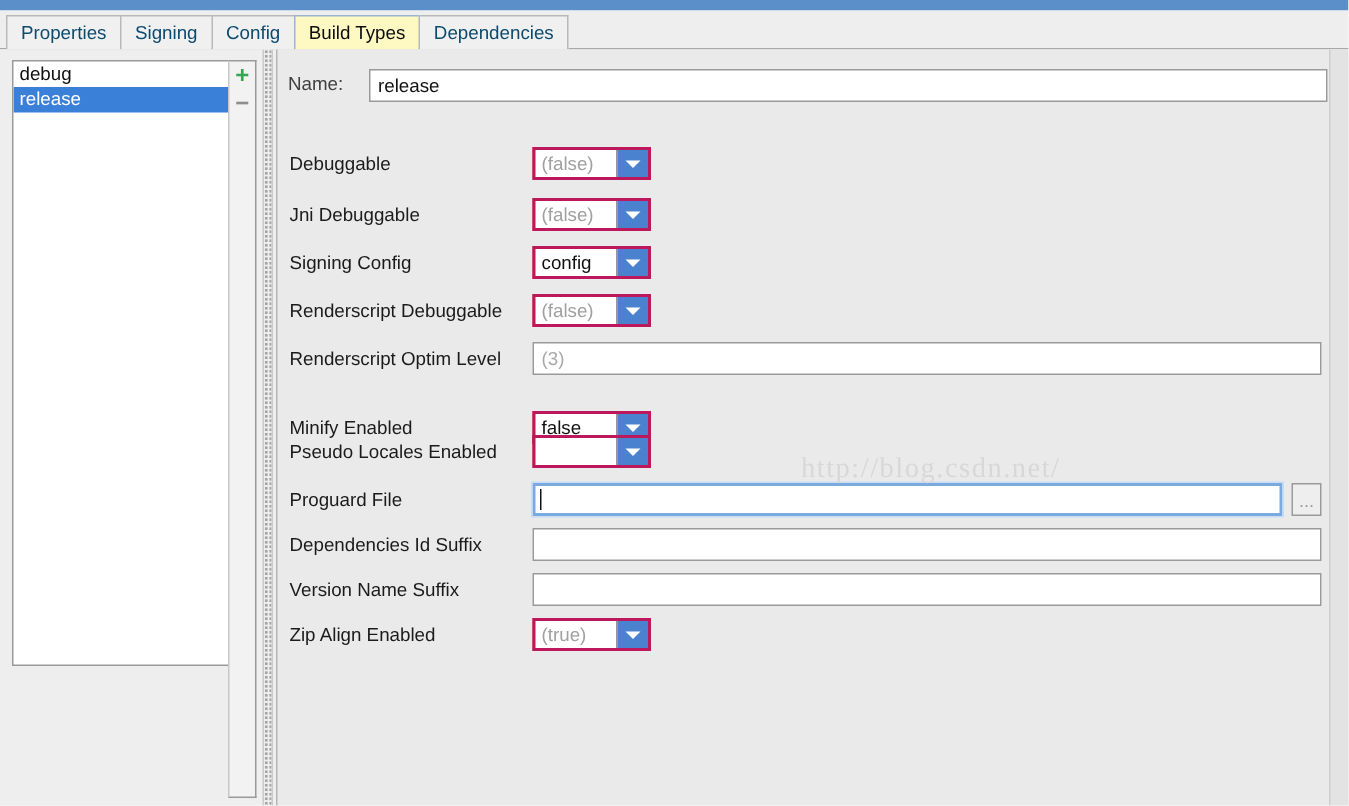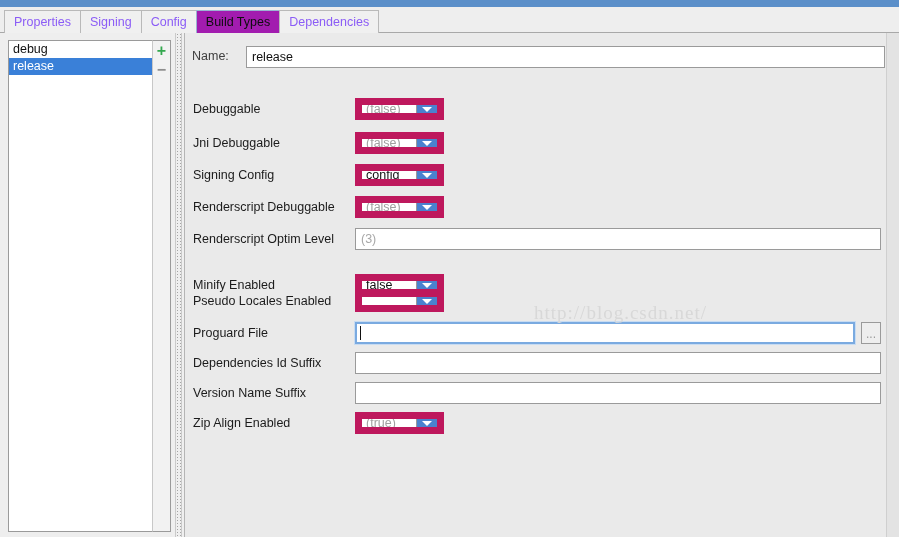--- a/index.html
+++ b/index.html
@@ -45,27 +45,27 @@
     display: flex;
     align-items: center;
     padding: 0 9px;
     height: 23px;
     box-sizing: border-box;
     background: #f0f0f0;
     border: 1px solid #b9b9b9;
     border-bottom: none;
     border-right: none;
     font-size: 12.5px;
-    color: #8b5cf6;
+    color: #0c4a6e;
     white-space: nowrap;
     line-height: 1;
   }
   .tab:last-child { border-right: 1px solid #b9b9b9; }
   .tab.selected {
-    background: #a21caf;
+    background: #fef9c3;
     border-color: #9bb4d2;
     color: #0d0d0d;
   }
 
   
   #workarea {
     position: absolute;
     left: 0; top: 33px;
     width: 899px; height: 504px;
     background: #eaeaea;
@@ -74,21 +74,21 @@
   
   #leftpanel {
     position: absolute;
     left: 0; top: 0;
     width: 172px; height: 504px;
     background: #eeeeee;
   }
   #listbox {
     position: absolute;
     left: 8px; top: 7px;
-    width: 144px; height: 492px;
+    width: 144px; height: 404px;
     background: #ffffff;
     border: 1px solid #9a9a9a;
     border-right: none;
     box-sizing: border-box;
     overflow: hidden;
   }
   .listrow {
     height: 17px;
     line-height: 17px;
     padding-left: 4px;
@@ -199,21 +199,21 @@
     white-space: nowrap;
   }
 
   
   .combo {
     position: absolute;
     left: 162px; top: 0;
     height: 22px;
     display: flex;
     align-items: stretch;
-    border: 7px solid #be185d;
+    border: 2px solid #be185d;
     box-sizing: border-box;
     background: #b91c1c;
   }
   .combo .val {
     width: 50px;
     display: flex;
     align-items: center;
     padding-left: 4px;
     background: #ffffff;
     font-size: 12.5px;

